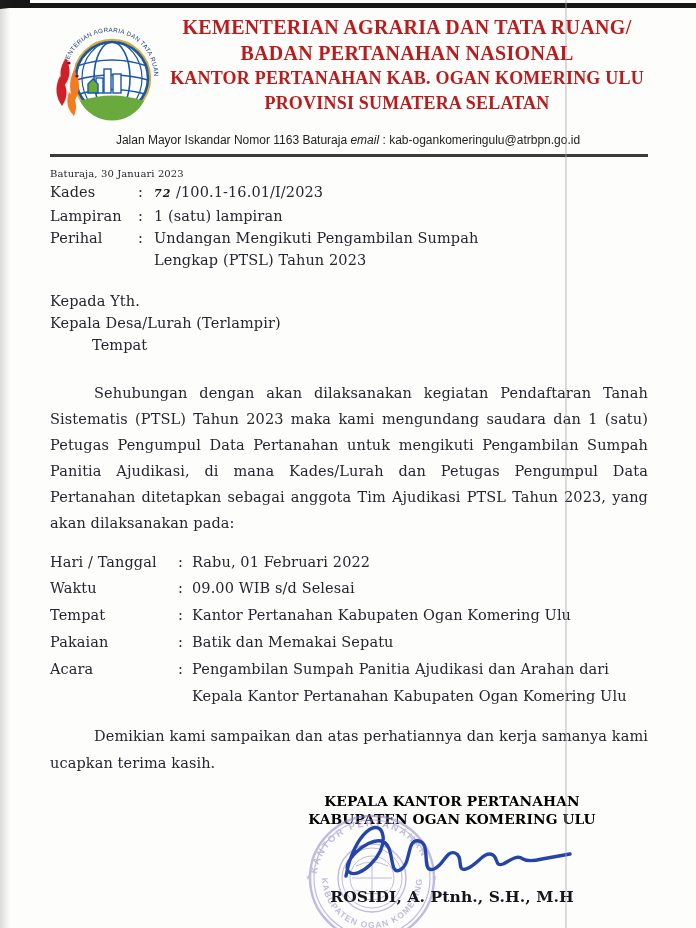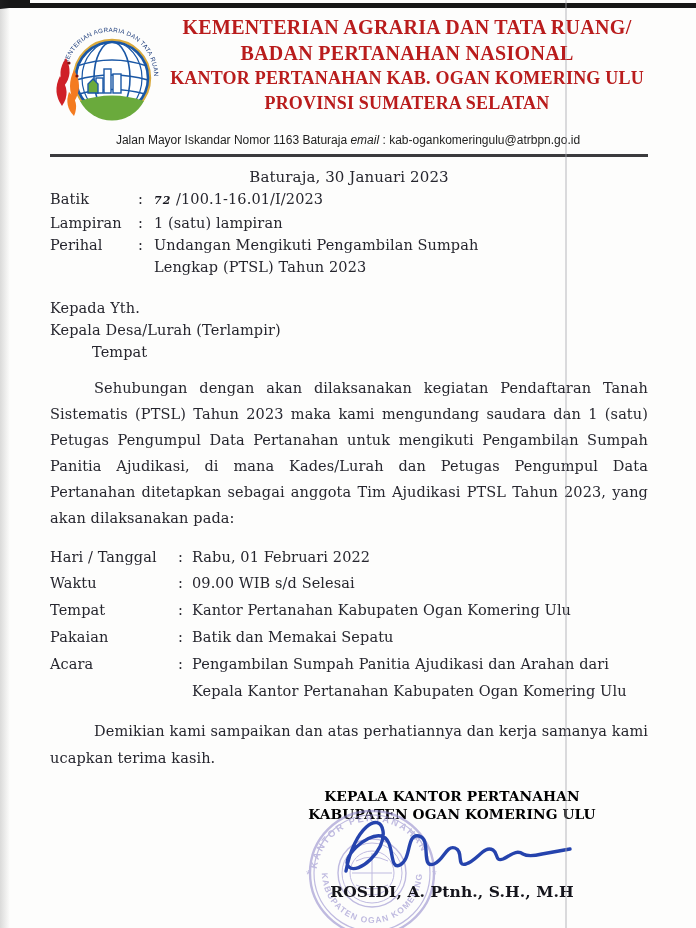--- a/index.html
+++ b/index.html
@@ -23,33 +23,33 @@
   .logo{position:absolute;left:52px;top:14px;width:112px;height:122px;}
   .lh-titles{margin-left:158px;margin-right:40px;text-align:center;font-family:"Liberation Serif", serif;font-weight:700;color:#b91c1c;}
   .lh-line-lg{font-size:20px;line-height:26px;letter-spacing:0.3px;}
   .lh-line-md{font-size:18px;line-height:25px;letter-spacing:0.2px;}
   .lh-address{margin-top:17px;text-align:center;font-family:"Liberation Sans", sans-serif;font-size:12px;color:#222;}
   .lh-address .em{font-style:italic;}
   .lh-rule{margin:7px 48px 0 50px;border:0;border-top:3px solid #3b3b3d;}
 
   .content{padding:0 48px 0 50px;font-size:14.5px;letter-spacing:0.1px;}
 
-  .date-line{text-align:center;margin-top:11px;font-size:15px;}
+  .date-line{text-align:left;margin-top:11px;font-size:10px;}
 
   .meta{margin-top:2px;}
   .meta-row{display:flex;line-height:22px;}
   .mlabel{width:88px;flex:none;}
   .mcolon{width:16px;flex:none;text-align:left;}
   .mvalue{flex:1;}
   .hand{font-weight:700;font-style:italic;font-size:11px;letter-spacing:1px;color:#17171f;}
 
   .recipient{margin-top:19px;line-height:22px;}
   .recipient .indent{margin-left:42px;}
 
-  .para{margin-top:12px;text-align:justify;text-indent:44px;line-height:1.8;}
+  .para{margin-top:24px;text-align:justify;text-indent:44px;line-height:1.8;}
 
   .details{margin-top:12px;}
   .detail-row{display:flex;line-height:1.85;}
   .dlabel{width:128px;flex:none;}
   .dcolon{width:14px;flex:none;}
   .dvalue{flex:1;text-align:left;}
 
   .closing{margin-top:14px;text-align:justify;text-indent:44px;line-height:1.8;}
 
   
@@ -123,21 +123,21 @@
     <div class="lh-address"><span>Jalan Mayor Iskandar Nomor 1163 Baturaja </span><span class="em">email</span><span> : kab-ogankomeringulu@atrbpn.go.id</span></div>
     <hr class="lh-rule">
   </div>
 
   <div class="content">
 
     <div class="date-line">Baturaja, 30 Januari 2023</div>
 
     <div class="meta">
       <div class="meta-row">
-        <span class="mlabel">Batik</span>
+        <span class="mlabel">Kades</span>
         <span class="mcolon">:</span>
         <span class="mvalue"><span class="hand">72</span><span> /100.1-16.01/I/2023</span></span>
       </div>
       <div class="meta-row">
         <span class="mlabel">Lampiran</span>
         <span class="mcolon">:</span>
         <span class="mvalue">1 (satu) lampiran</span>
       </div>
       <div class="meta-row">
         <span class="mlabel">Perihal</span>

